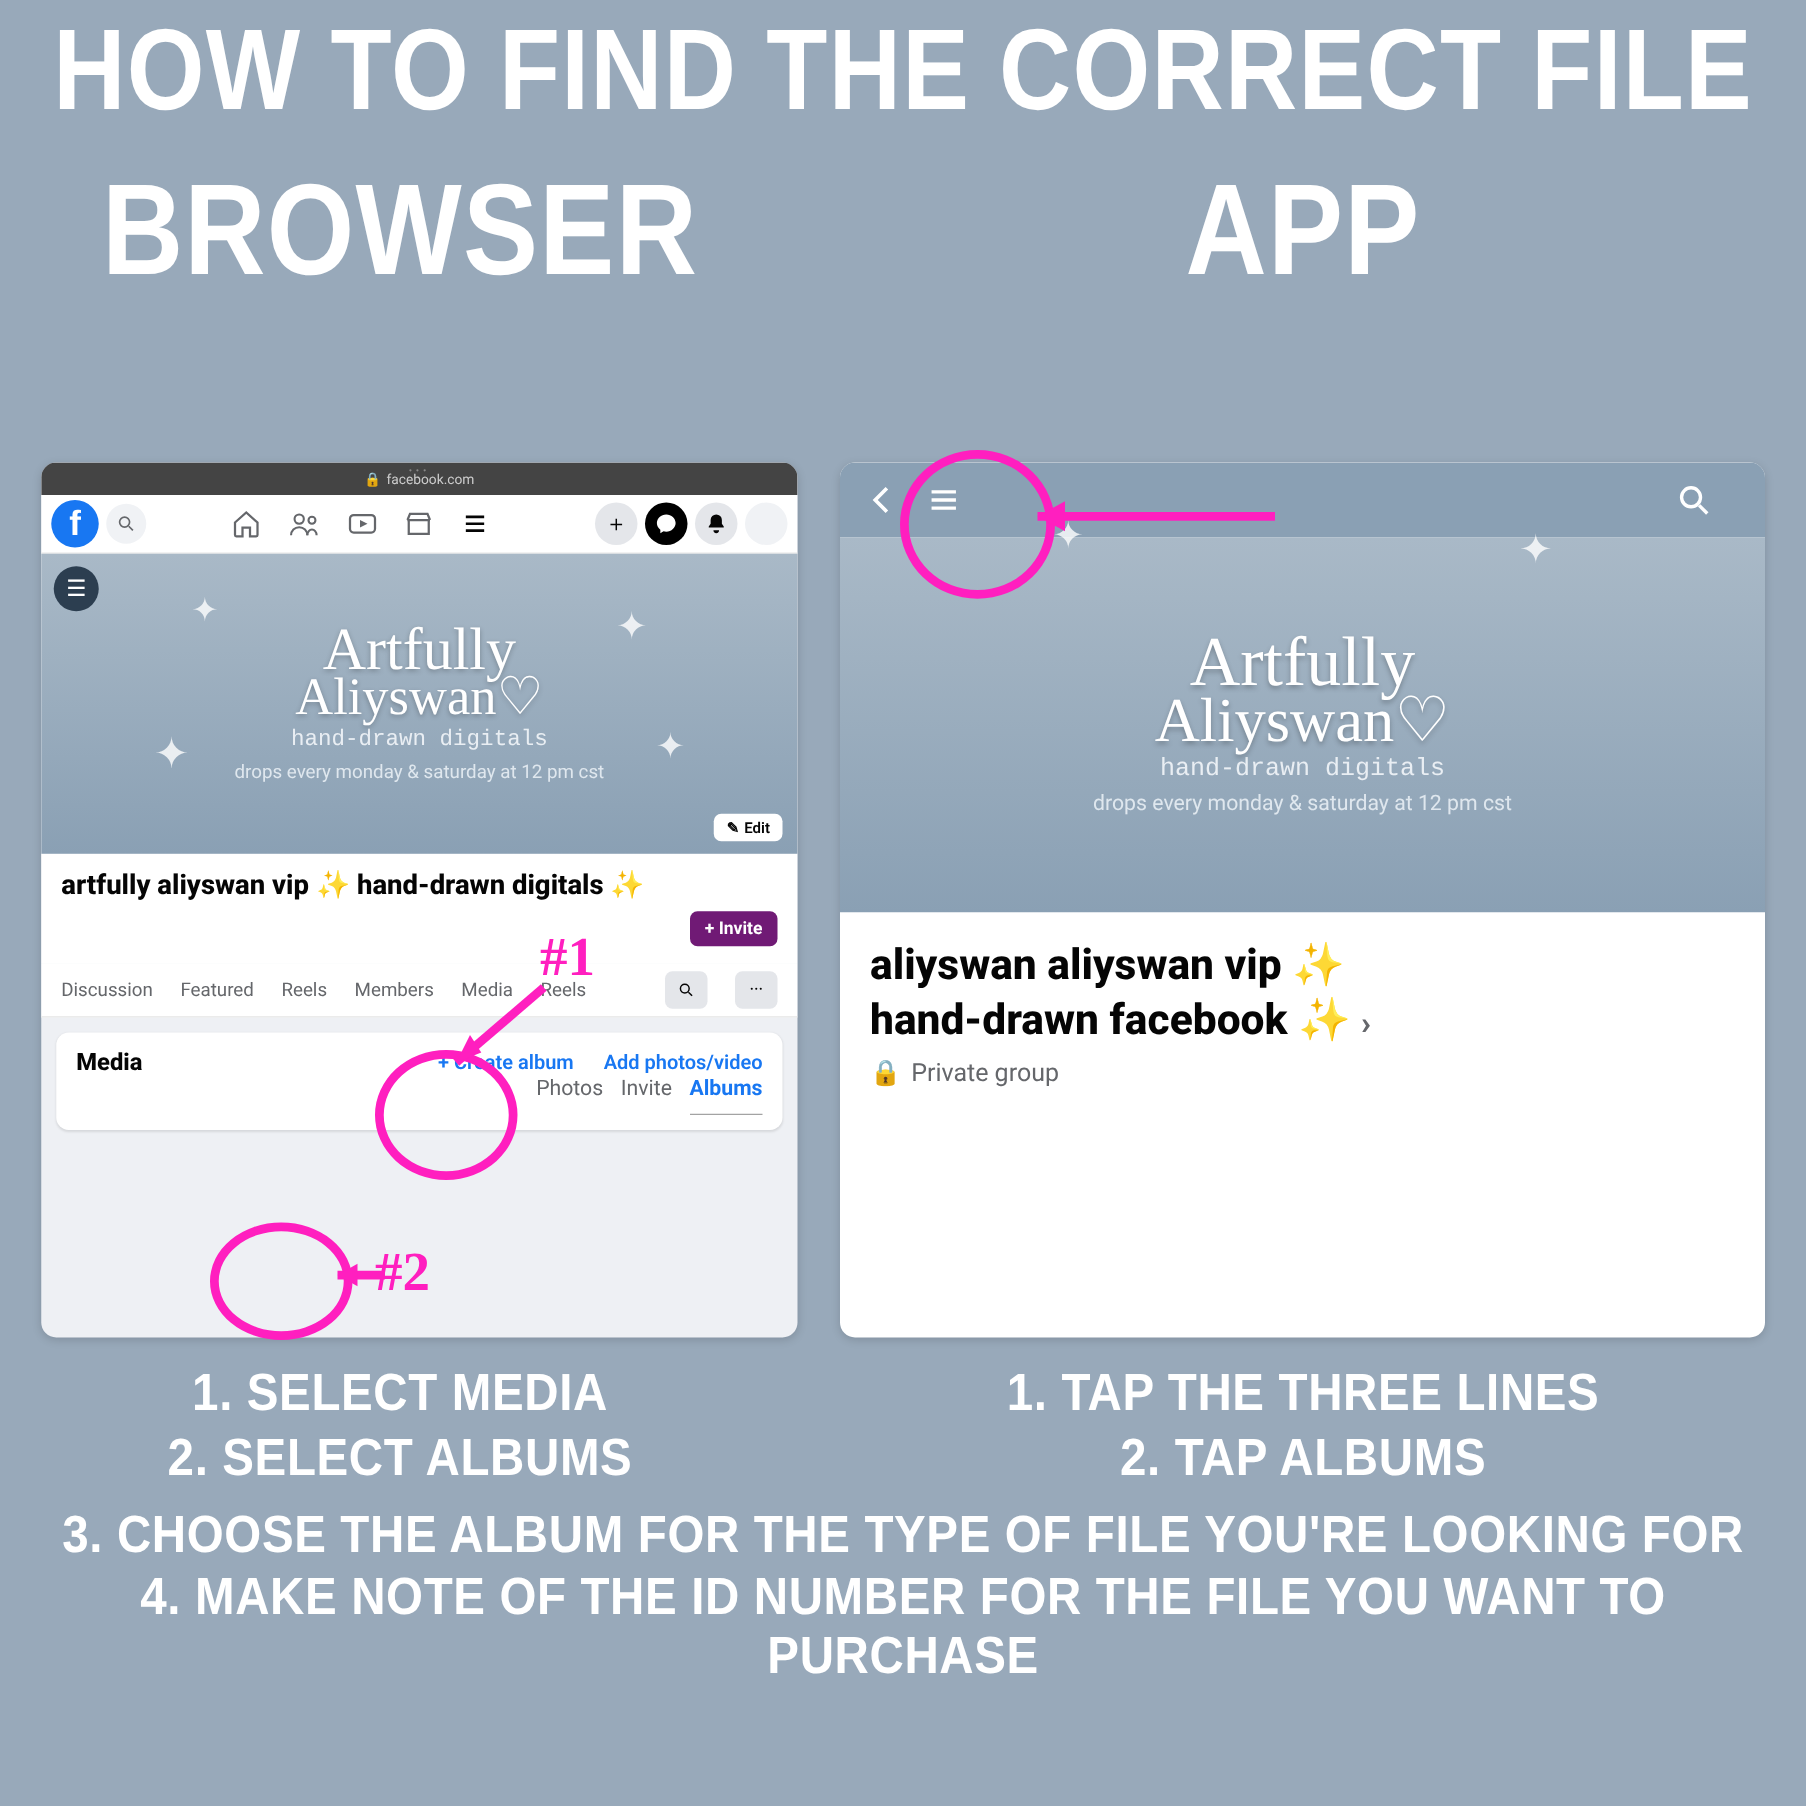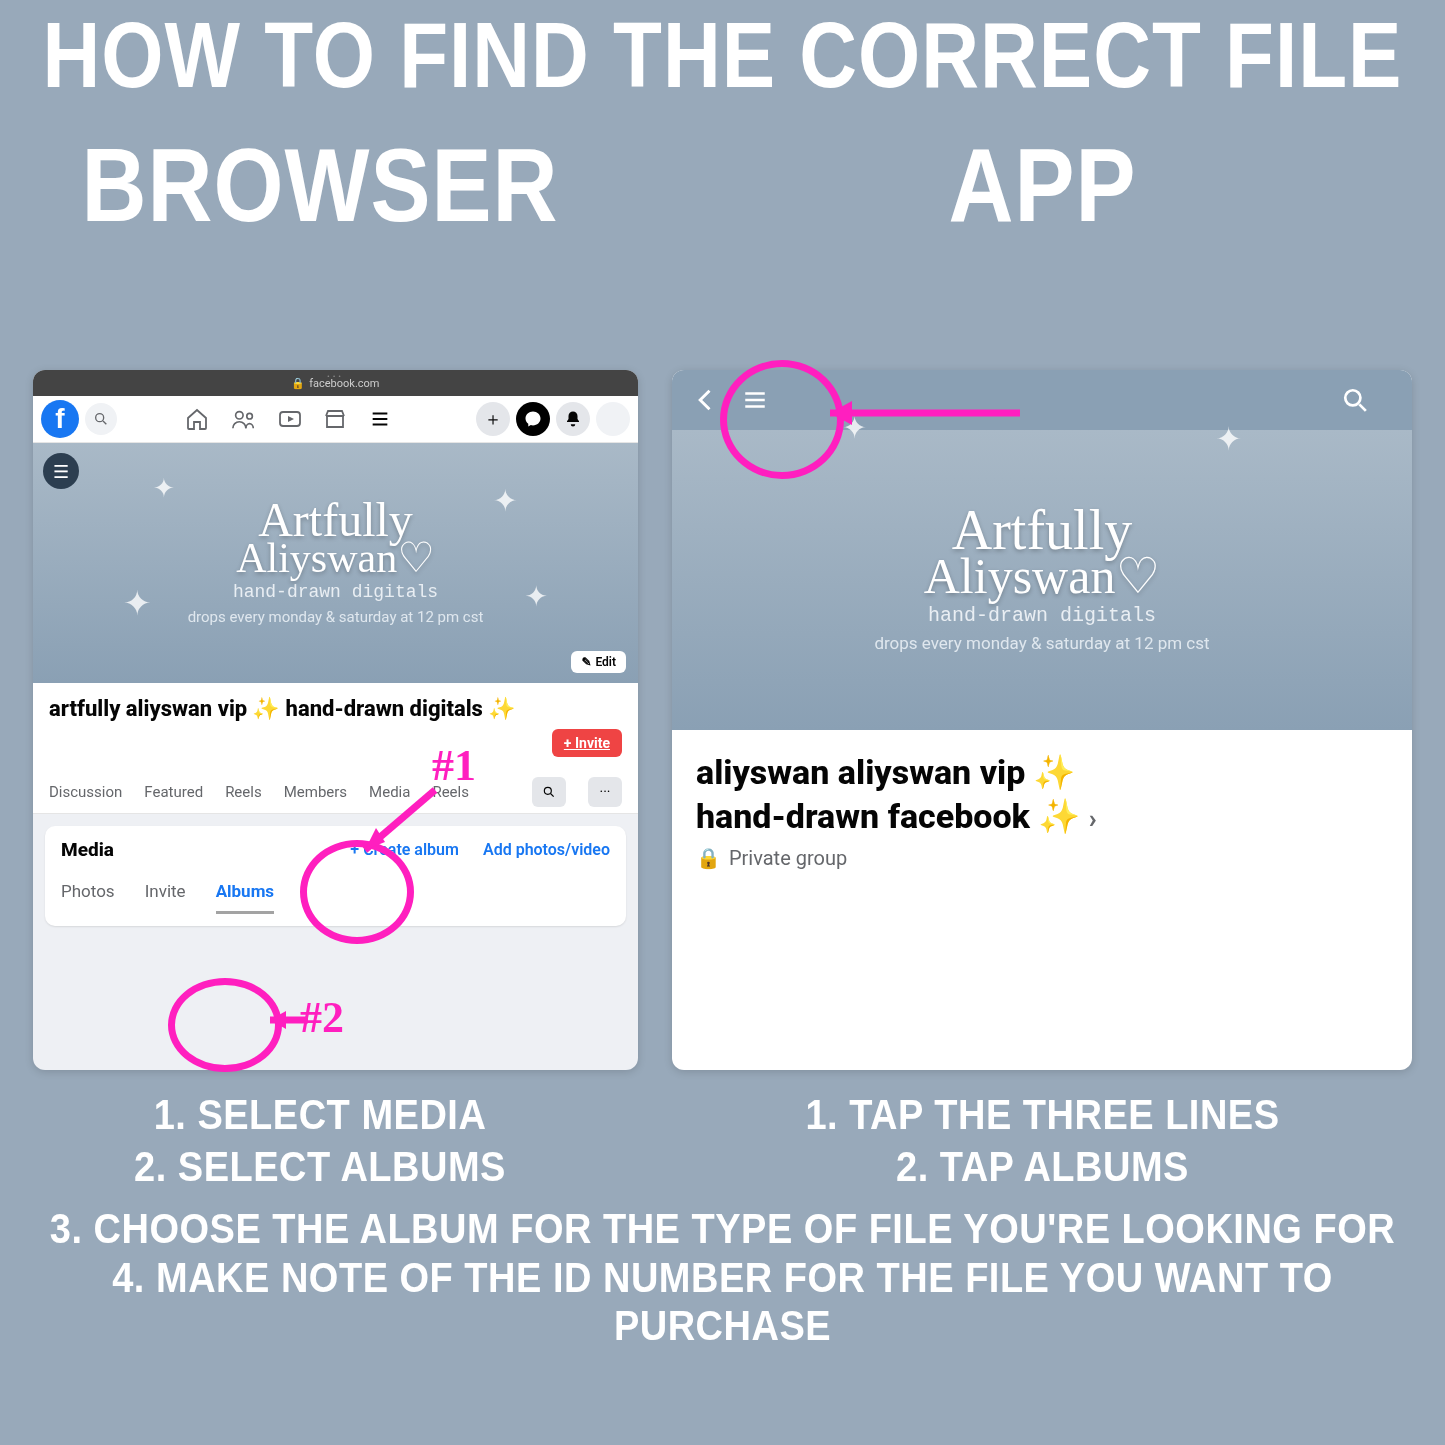--- a/index.html
+++ b/index.html
@@ -88,35 +88,35 @@
     position:absolute; right:12px; bottom:10px; background:#fff;color:#050505;border-radius:6px;
     padding:4px 10px; font-size:12px; font-weight:600; display:flex;align-items:center;gap:4px;
   }
   .sparkle{position:absolute;color:#fff;opacity:.8;}
   
   .group-header{
     background:#fff; padding:12px 16px 4px 16px;
   }
   .group-title{font-weight:800;color:#050505;font-size:22px;line-height:1.25;}
   .invite-row{display:flex;justify-content:flex-end;padding:6px 0 10px;}
-  .invite-btn{background:#ef4444;color:#fff;border-radius:6px;padding:6px 12px;font-size:14px;font-weight:700;text-decoration:underline;}
+  .invite-btn{background:#701a75;color:#fff;border-radius:6px;padding:6px 12px;font-size:14px;font-weight:700;}
   .tabs-row{display:flex;gap:22px;padding:6px 16px;font-size:15px;color:#65676b;background:#fff;align-items:center;border-bottom:1px solid #e5e5e5;}
   .tabs-row .tab{padding:6px 0;}
   .tabs-spacer{flex:1;}
   .tiny-btn{width:34px;height:30px;border-radius:6px;background:#e4e6ea;display:flex;align-items:center;justify-content:center;color:#050505;font-size:14px;}
   
   .media-card{
     background:#fff;margin:12px;border-radius:10px;padding:12px 16px;box-shadow:0 1px 2px rgba(0,0,0,.1);
   }
   .media-head{display:flex;align-items:center;}
   .media-title{font-weight:800;color:#050505;font-size:19px;}
   .media-actions{margin-left:auto;display:flex;gap:24px;color:#1877f2;font-size:16px;font-weight:600;}
-  .sub-tabs{display:flex;gap:30px;margin-top:20px;font-size:17px;color:#65676b;}
+  .sub-tabs{display:flex;gap:14px;font-size:17px;color:#65676b;justify-content:flex-end;}
   .sub-tabs .st{padding-bottom:10px;}
-  .sub-tabs .st.active{color:#1877f2;font-weight:700;border-bottom:3px solid #a3a3a3;}
+  .sub-tabs .st.active{color:#1877f2;font-weight:700;border-bottom:1px solid #a3a3a3;}
   
   
   .app-topbar{
     height:60px; background:#8aa0b4; display:flex; align-items:center; padding:0 20px; color:#fff;
   }
   .app-topbar .ico{font-size:26px; width:50px;}
   .app-topbar .spacer{flex:1;}
   .app-cover{
     height:300px;
     background:linear-gradient(180deg,#a9b9c7 0%, #8aa0b4 100%);

